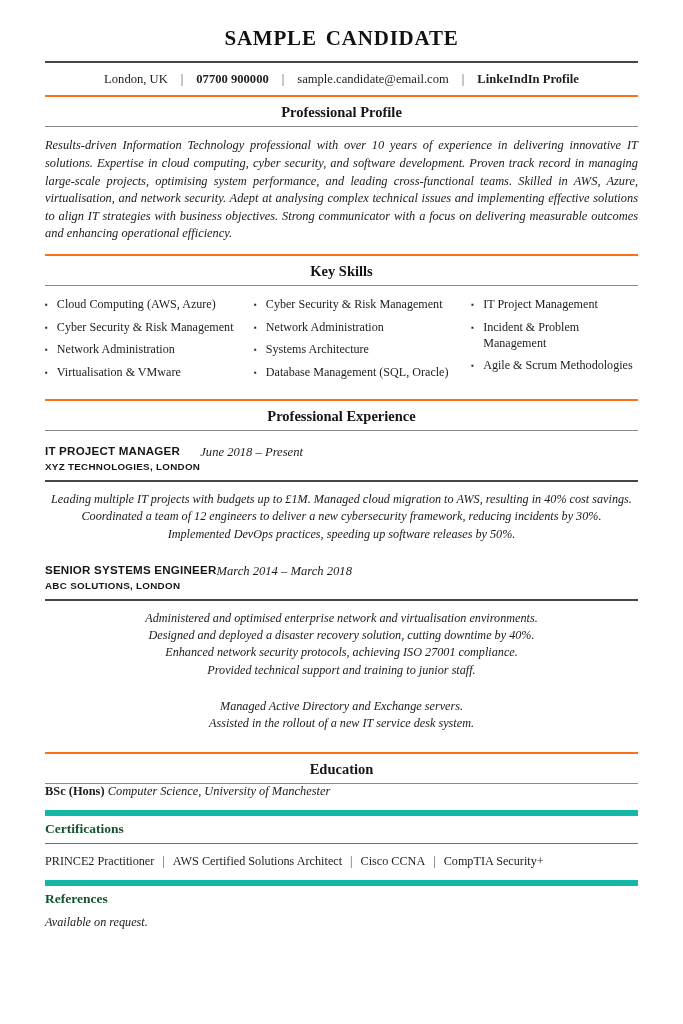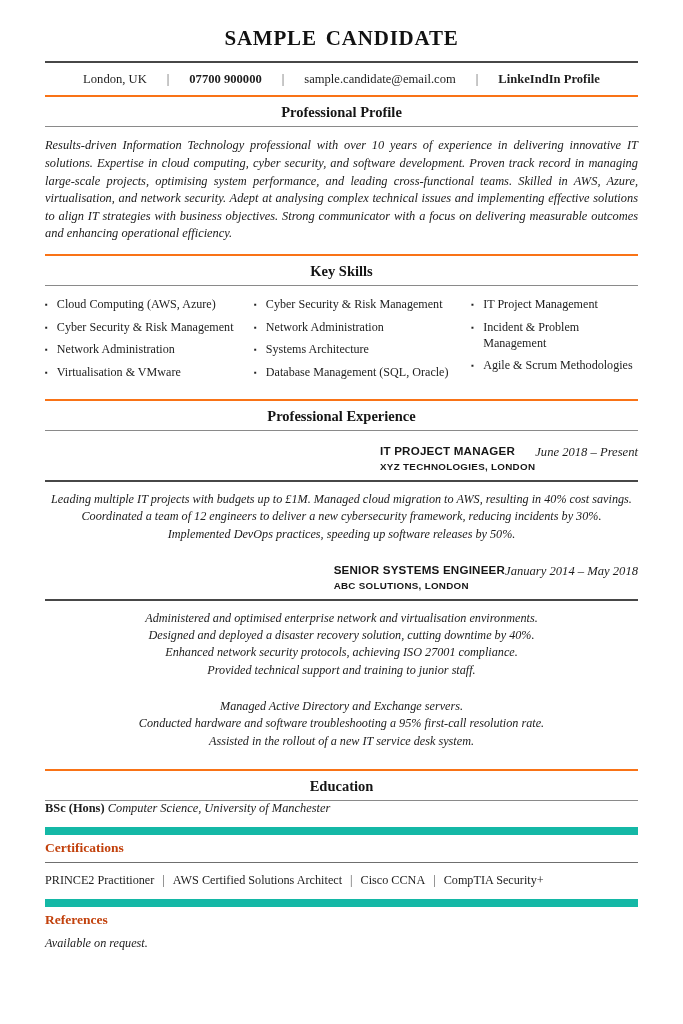--- a/index.html
+++ b/index.html
@@ -12,21 +12,21 @@
     text-align: center;
     font: 700 21px/1.2 "Liberation Serif", serif;
     letter-spacing: 0.8px;
     word-spacing: 3px;
     color: #121212;
     margin-top: 6px;
   }
   .rule-heavy { border-top: 2px solid #474747; margin-top: 10px; }
   .contact {
     display: flex; justify-content: center; align-items: baseline;
-    gap: 20px; padding: 9px 0 8px 0;
+    gap: 13px; padding: 9px 0 8px 0;
     font-size: 12.6px; color: #1e1e1e; font-weight: 500;
   }
   .contact .sep { color: #555; font-weight: 400; }
   .w600 { font-weight: 700; }
   .w700 { font-weight: 700; }
 
   
   .sec-center {
     text-align: center;
     font: 700 14.5px/1.25 "Liberation Serif", serif;
@@ -54,40 +54,40 @@
     margin: 11px 0 12px 0;
   }
   .skill-col { list-style: none; }
   .skill-item { display: flex; gap: 9px; margin-bottom: 6.5px; font-size: 12.1px; line-height: 1.32; color: #1d1d1d; }
   .skill-bullet { font-size: 8px; line-height: 16px; color: #222; flex: 0 0 auto; }
 
   
   .exp-body { margin-top: 12px; }
   .job { margin-bottom: 19px; }
   .job-head {
-    display: flex; justify-content: flex-end; align-items: flex-start;
+    display: flex; justify-content: flex-start; align-items: flex-start;
     border-bottom: 2px solid #474747;
     padding-bottom: 6px;
   }
   .job-title { font: 700 11.6px/1.3 "Liberation Sans", sans-serif; letter-spacing: 0.2px; color: #161616; }
   .job-company { font: 700 9.8px/1.3 "Liberation Sans", sans-serif; letter-spacing: 0.3px; color: #161616; margin-top: 3px; }
   .job-dates { font: italic 400 12.6px/1.3 "Liberation Serif", serif; color: #1c1c1c; padding-top: 1px; }
   .job-desc { margin-top: 9px; }
   .job-line { font-style: italic; font-size: 12.2px; line-height: 1.42; color: #202020; text-align: center; }
 
   
   .edu-line { margin: 0 0 11px 0; font-size: 12.4px; }
   .edu-degree { font-weight: 700; font-style: normal; }
   .edu-detail { font-style: italic; }
 
   
   .sec-left {
     font: 700 13.5px/1.25 "Liberation Serif", serif;
-    color: #c2410c;
-    border-top: 8px solid #14b8a6;
+    color: #14532d;
+    border-top: 6px solid #14b8a6;
     border-bottom: 1.5px solid #6f6f6f;
     padding: 5px 0 5px 0;
   }
   .sec-left.no-bottom { border-bottom: none; padding-bottom: 2px; }
   .cert-line { display: flex; gap: 8px; align-items: baseline; margin: 10px 0 11px 0; font-size: 12.2px; color: #1d1d1d; }
   .cert-line .sep { color: #555; }
   .refs-text { font-style: italic; font-size: 12.2px; margin-top: 5px; color: #202020; }
 </style>
 </head>
 <body>
@@ -181,34 +181,33 @@
         <div class="job-line">Implemented DevOps practices, speeding up software releases by 50%.</div>
       </div>
     </div>
 
     <div class="job">
       <div class="job-head">
         <div>
           <div class="job-title">SENIOR SYSTEMS ENGINEER</div>
           <div class="job-company">ABC SOLUTIONS, LONDON</div>
         </div>
-        <div class="job-dates">January 2014 – May 2018</div>
+        <div class="job-dates">March 2014 – March 2018</div>
       </div>
       <div class="job-desc">
         <div class="job-line">Administered and optimised enterprise network and virtualisation environments.</div>
         <div class="job-line">Designed and deployed a disaster recovery solution, cutting downtime by 40%.</div>
         <div class="job-line">Enhanced network security protocols, achieving ISO 27001 compliance.</div>
         <div class="job-line">Provided technical support and training to junior staff.</div>
       </div>
     </div>
 
     <div class="job">
       <div class="job-desc">
         <div class="job-line">Managed Active Directory and Exchange servers.</div>
-        <div class="job-line">Conducted hardware and software troubleshooting a 95% first-call resolution rate.</div>
         <div class="job-line">Assisted in the rollout of a new IT service desk system.</div>
       </div>
     </div>
 
   </div>
 
   <h2 class="sec-center">Education</h2>
   <p class="edu-line">
     <span class="edu-degree">BSc (Hons)</span>
     <span class="edu-detail">Computer Science, University of Manchester</span>

